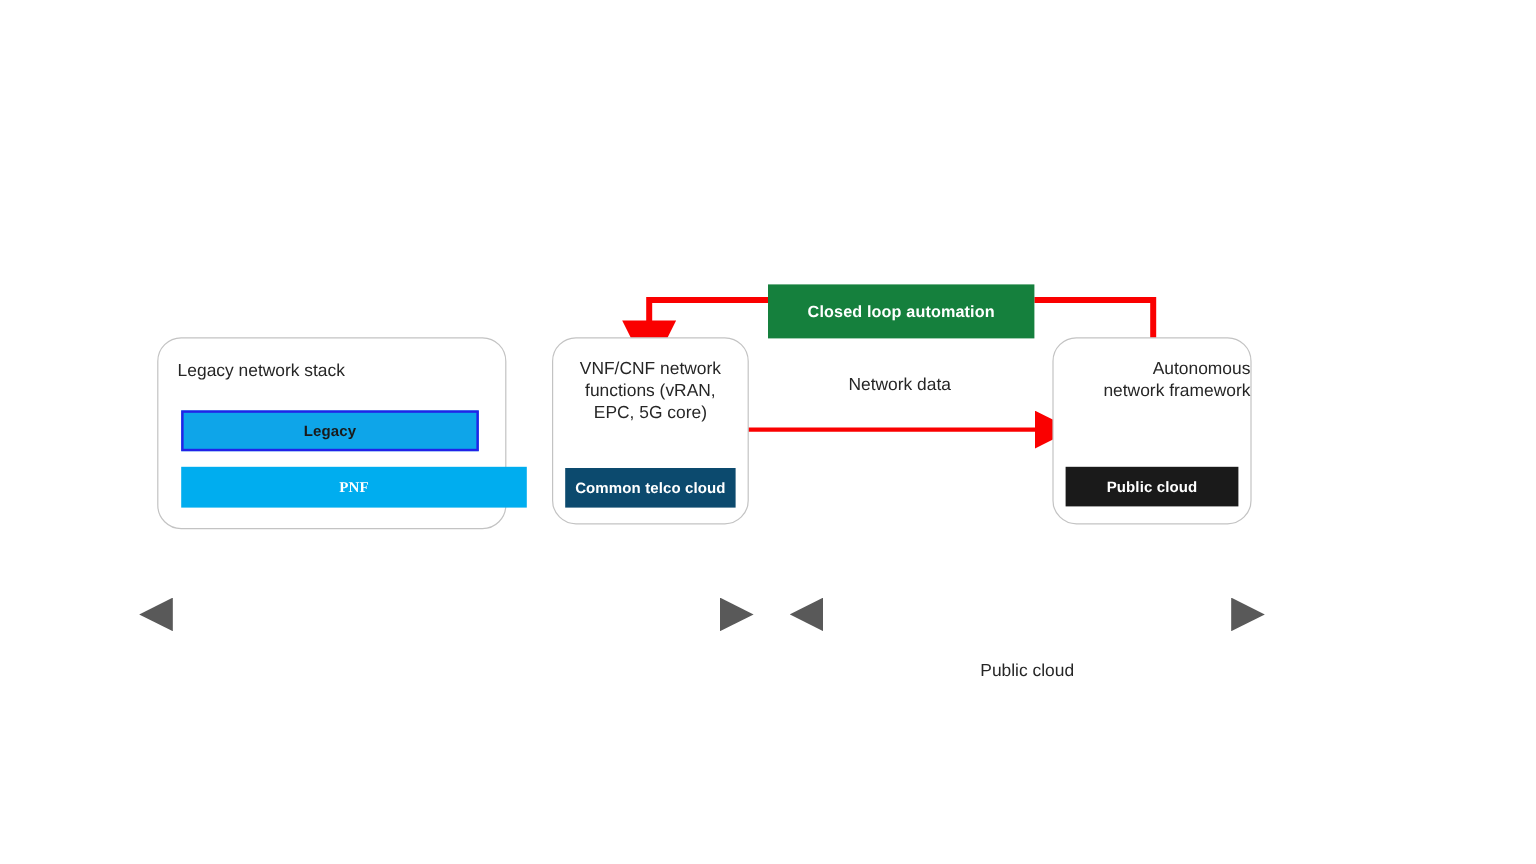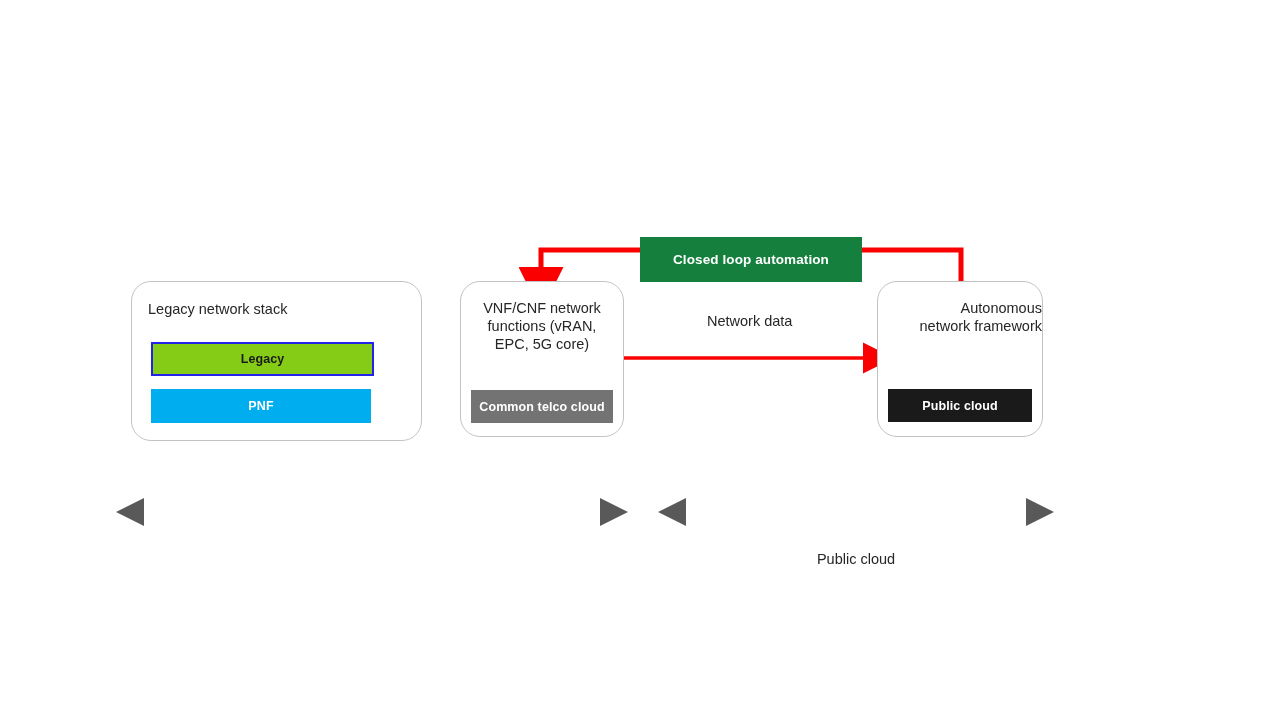--- a/index.html
+++ b/index.html
@@ -60,33 +60,34 @@
     position: absolute;
     box-sizing: border-box;
     display: flex;
     align-items: center;
     justify-content: center;
     font-size: 12.5px;
     font-weight: bold;
     letter-spacing: 0.1px;
   }
   #chip-legacy {
-    left: 151px; top: 342px; width: 223px; height: 34px;
-    background: #84cc16;
+    left: 151px; top: 342px; width: 248px; height: 34px;
+    background: #0ea5e9;
     border: 2px solid #2222e8;
     color: #1a1a1a;
   }
   #chip-pnf {
-    left: 151px; top: 389px; width: 220px; height: 34px;
+    left: 151px; top: 389px; width: 288px; height: 34px;
     background: #00adef;
     color: #ffffff;
+    font-family: Liberation Serif, serif;
   }
   #chip-telco {
     left: 471px; top: 390px; width: 142px; height: 33px;
-    background: #737373;
+    background: #0c4a6e;
     color: #ffffff;
   }
   #chip-publiccloud {
     left: 888px; top: 389px; width: 144px; height: 33px;
     background: #1a1a1a;
     color: #ffffff;
   }
 
   
   #banner-closed-loop {

